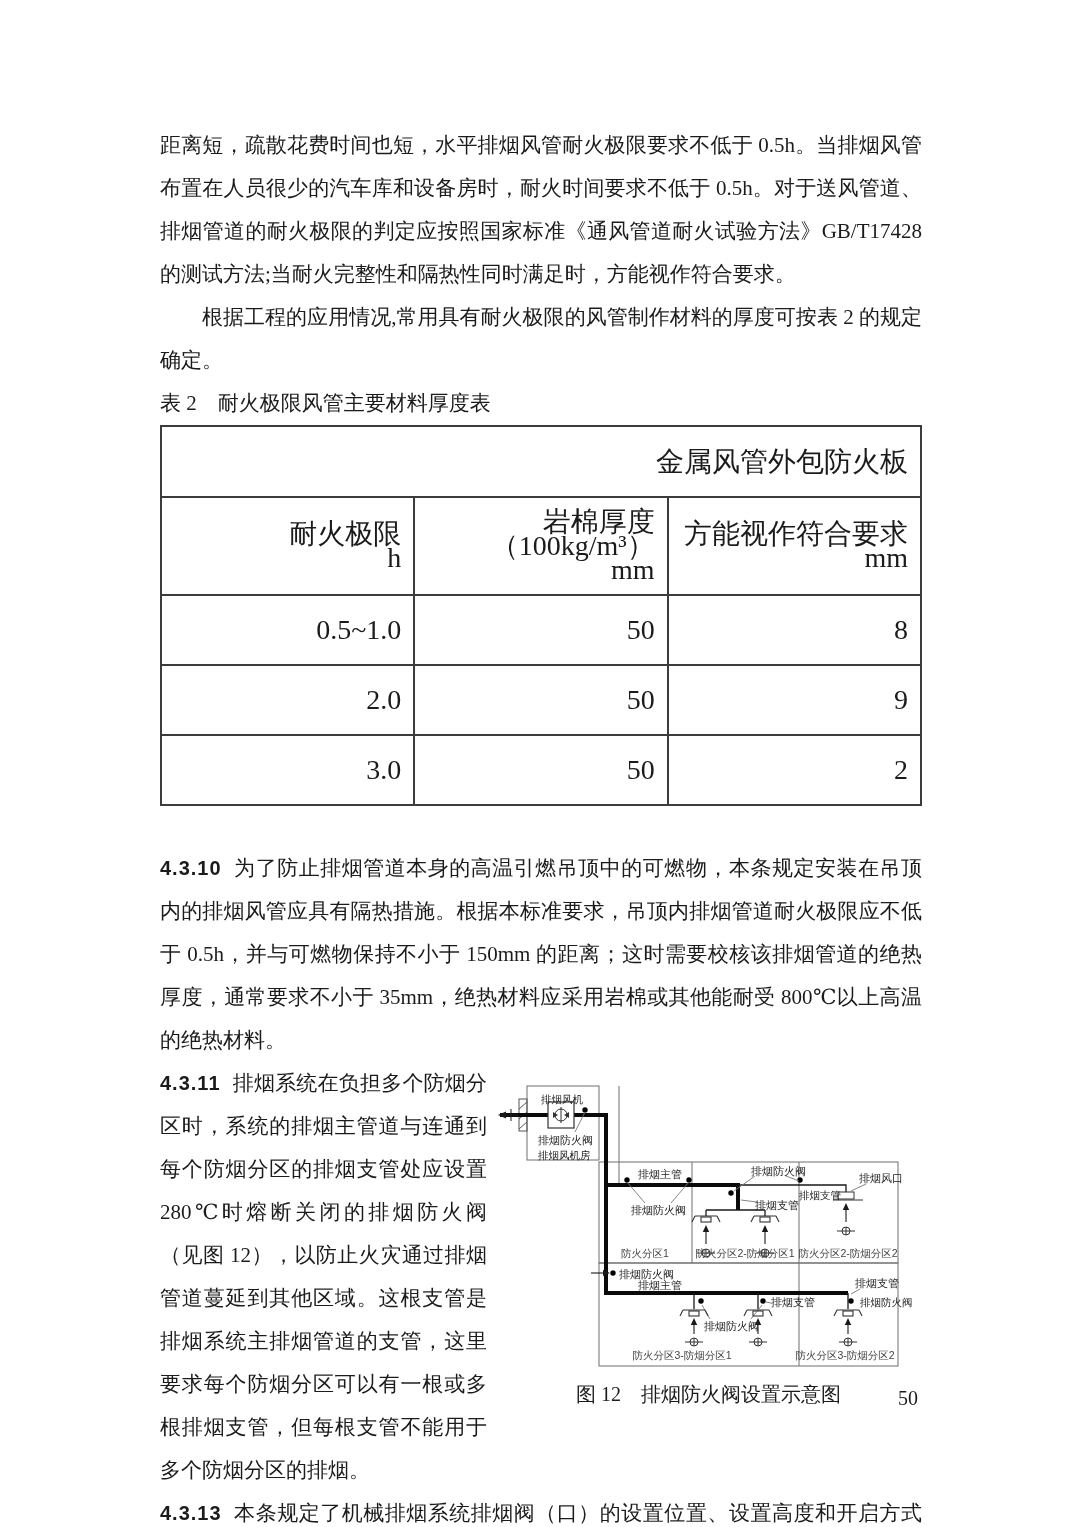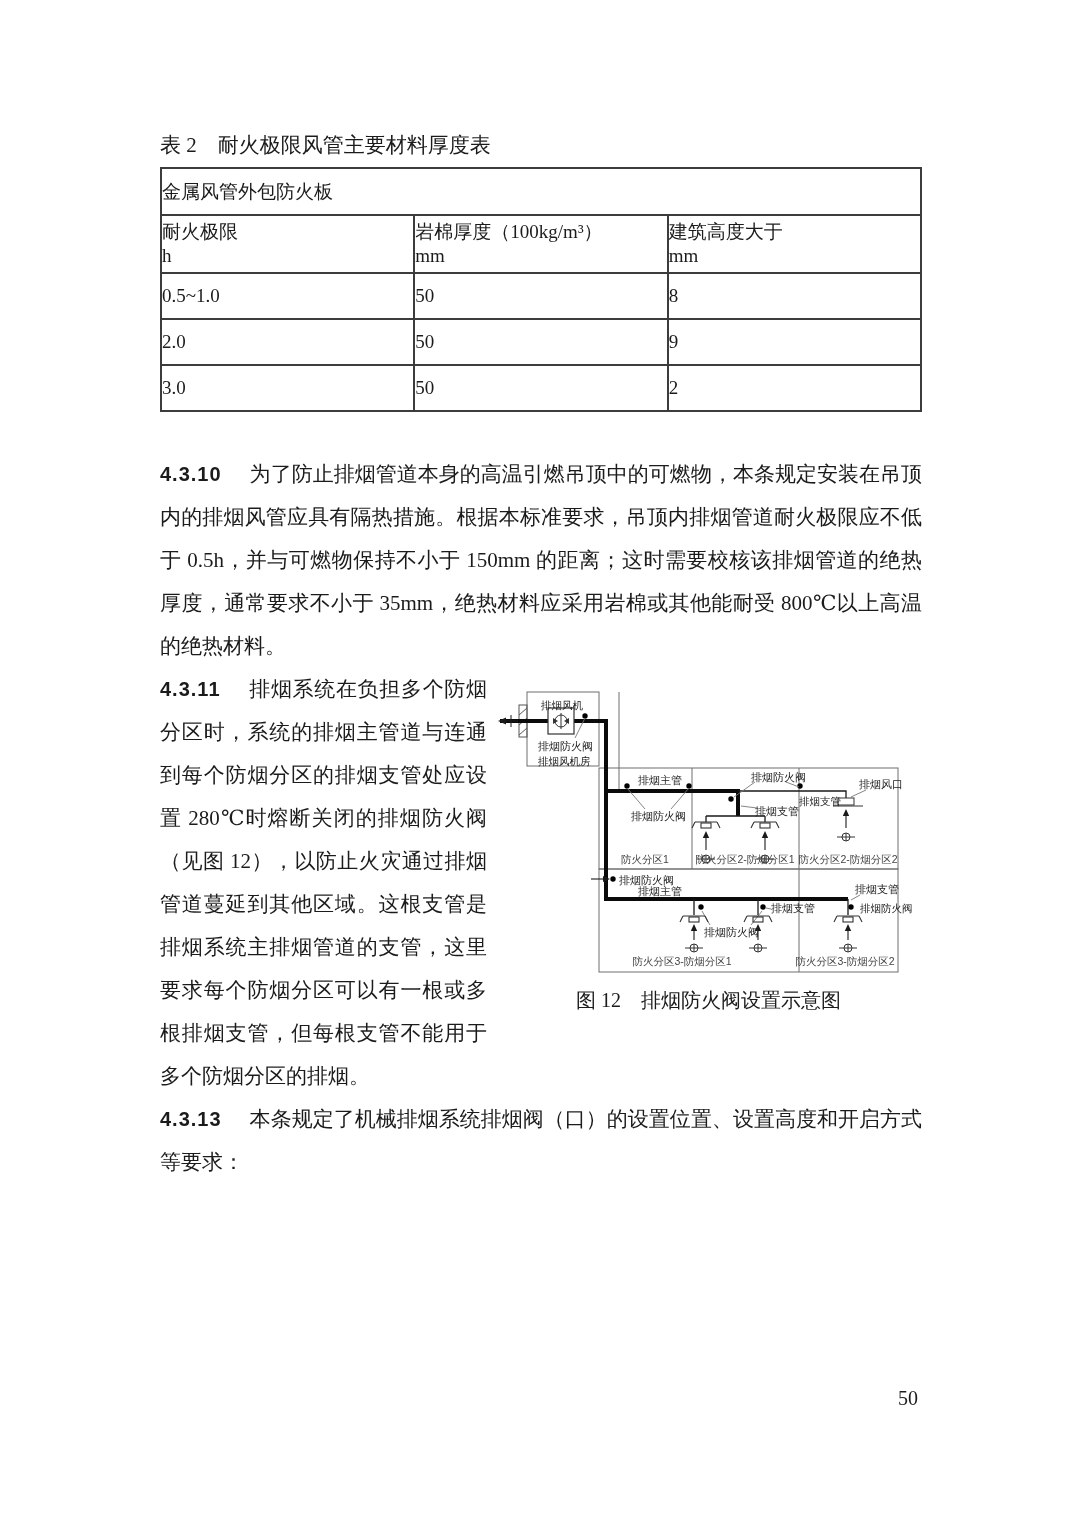--- a/index.html
+++ b/index.html
@@ -9,67 +9,69 @@
     overflow:hidden;
   }
   .content{
     position:absolute;left:160px;top:124px;width:762px;
     font-size:21px;line-height:43px;text-align:justify;
   }
   p{margin:0;padding:0;}
   .indent{text-indent:2em;}
   .tbl-title{text-align:left;text-indent:0;}
   table.mat{border-collapse:collapse;width:100%;table-layout:fixed;margin:0;}
-  table.mat td{border:2px solid #3c3c3c;text-align:left;vertical-align:middle;font-size:19px;line-height:24px;padding:0;}
+  table.mat td{border:2px solid #3c3c3c;text-align:right;vertical-align:middle;font-size:28px;line-height:24px;padding:12px;}
   tr.r-span td{height:45px;}
   tr.r-head td{height:56px;border-radius:18px;}
   tr.r-data td{height:44px;border-radius:6px;}
   .sec{margin-top:0;}
   .sec-4310{margin-top:41px;}
   b.secnum{
     font-family:"Liberation Sans","DejaVu Sans",sans-serif;
-    font-weight:bold;font-size:20px;letter-spacing:1px;margin-right:28px;
+    font-weight:bold;font-size:20px;letter-spacing:1px;margin-right:12px;
   }
   .fig{float:right;width:427px;margin:14px 0 4px 8px;}
   .fig svg{display:block;}
   .fig .caption{text-align:center;font-size:20px;line-height:30px;margin-top:6px;text-indent:0;}
   .pageno{position:absolute;right:162px;top:1384px;font-size:20px;line-height:28px;}
   svg text{
     font-family:"Liberation Sans","DejaVu Sans",sans-serif;
     fill:#222;font-size:11px;font-weight:500;
   }
   svg text.zone{font-size:10.5px;fill:#444;font-weight:400;}
   svg text.small{font-size:10.5px;}
 </style>
 </head>
 <body>
 
 <div class="content">
 
-
-
+  <p>距离短，疏散花费时间也短，水平排烟风管耐火极限要求不低于 0.5h。当排烟风管布置在人员很少的汽车库和设备房时，耐火时间要求不低于 0.5h。对于送风管道、排烟管道的耐火极限的判定应按照国家标准《通风管道耐火试验方法》GB/T17428 的测试方法;当耐火完整性和隔热性同时满足时，方能视作符合要求。</p>
+
+
+  <p class="indent">根据工程的应用情况,常用具有耐火极限的风管制作材料的厚度可按表 2 的规定确定。</p>
 
   <p class="tbl-title">表 2　耐火极限风管主要材料厚度表</p>
 
   <table class="mat">
     <tbody>
       <tr class="r-span">
         <td colspan="3"><span>金属风管外包防火板</span></td>
       </tr>
       <tr class="r-head">
         <td>
           <div>耐火极限</div>
           <div>h</div>
         </td>
         <td>
           <div>岩棉厚度（100kg/m³）</div>
           <div>mm</div>
         </td>
         <td>
-          <div>建筑高度大于</div>
+          <div>方能视作符合要求</div>
           <div>mm</div>
         </td>
       </tr>
       <tr class="r-data">
         <td>0.5~1.0</td>
         <td>50</td>
         <td>8</td>
       </tr>
       <tr class="r-data">
         <td>2.0</td>

